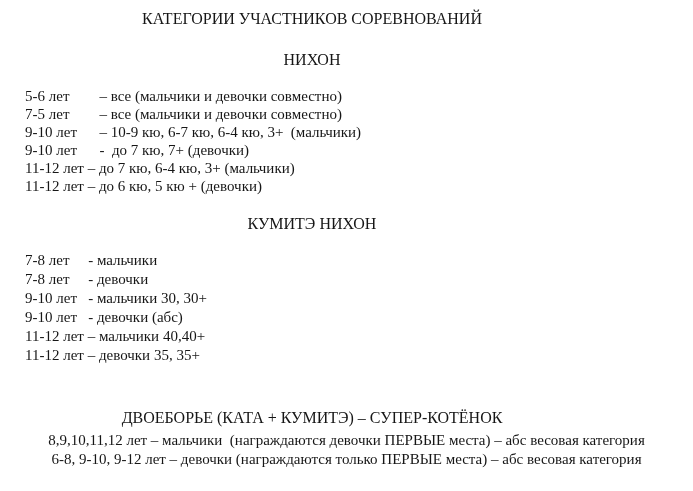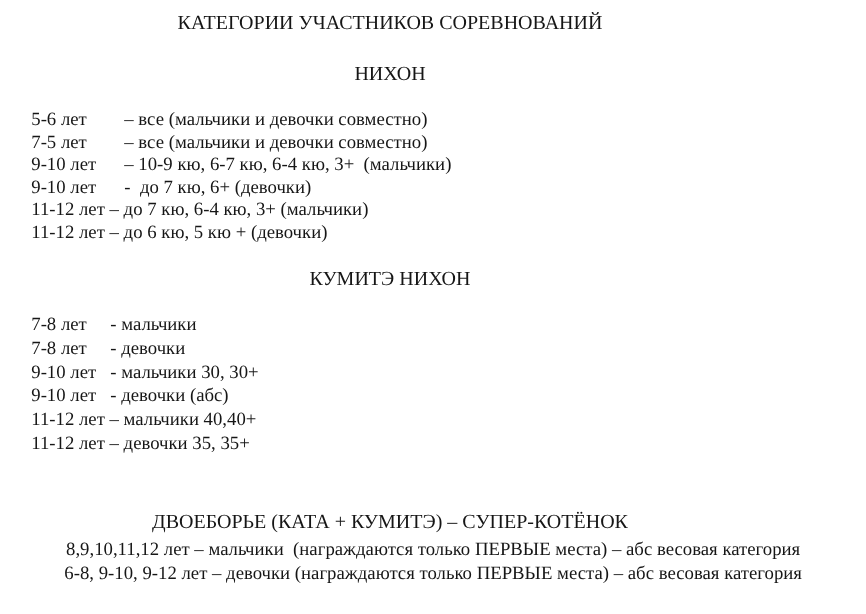--- a/index.html
+++ b/index.html
@@ -59,36 +59,36 @@
   <div class="content">
 
     <div class="heading title">КАТЕГОРИИ УЧАСТНИКОВ СОРЕВНОВАНИЙ</div>
 
     <div class="heading h-kata">НИХОН</div>
 
     <div class="list kata-list">
       <div class="line">5-6 лет        – все (мальчики и девочки совместно)</div>
       <div class="line">7-5 лет        – все (мальчики и девочки совместно)</div>
       <div class="line">9-10 лет      – 10-9 кю, 6-7 кю, 6-4 кю, 3+  (мальчики)</div>
-      <div class="line">9-10 лет      -  до 7 кю, 6+ (девочки)</div>
+      <div class="line">9-10 лет      -  до 7 кю, 7+ (девочки)</div>
       <div class="line">11-12 лет – до 7 кю, 6-4 кю, 3+ (мальчики)</div>
       <div class="line">11-12 лет – до 6 кю, 5 кю + (девочки)</div>
     </div>
 
     <div class="heading h-kumite">КУМИТЭ НИХОН</div>
 
     <div class="list kumite-list">
       <div class="line">7-8 лет     - мальчики</div>
       <div class="line">7-8 лет     - девочки</div>
       <div class="line">9-10 лет   - мальчики 30, 30+</div>
       <div class="line">9-10 лет   - девочки (абс)</div>
       <div class="line">11-12 лет – мальчики 40,40+</div>
       <div class="line">11-12 лет – девочки 35, 35+</div>
     </div>
 
     <div class="heading h-biathlon">ДВОЕБОРЬЕ (КАТА + КУМИТЭ) – СУПЕР-КОТЁНОК</div>
   </div>
 
   <div class="wide-lines">
-    <div class="line">8,9,10,11,12 лет – мальчики  (награждаются только ПЕРВЫЕ места) – абс весовая категория</div>
+    <div class="line">8,9,10,11,12 лет – мальчики  (награждаются девочки ПЕРВЫЕ места) – абс весовая категория</div>
     <div class="line">6-8, 9-10, 9-12 лет – девочки (награждаются только ПЕРВЫЕ места) – абс весовая категория</div>
   </div>
 </div>
 
 </body></html>

